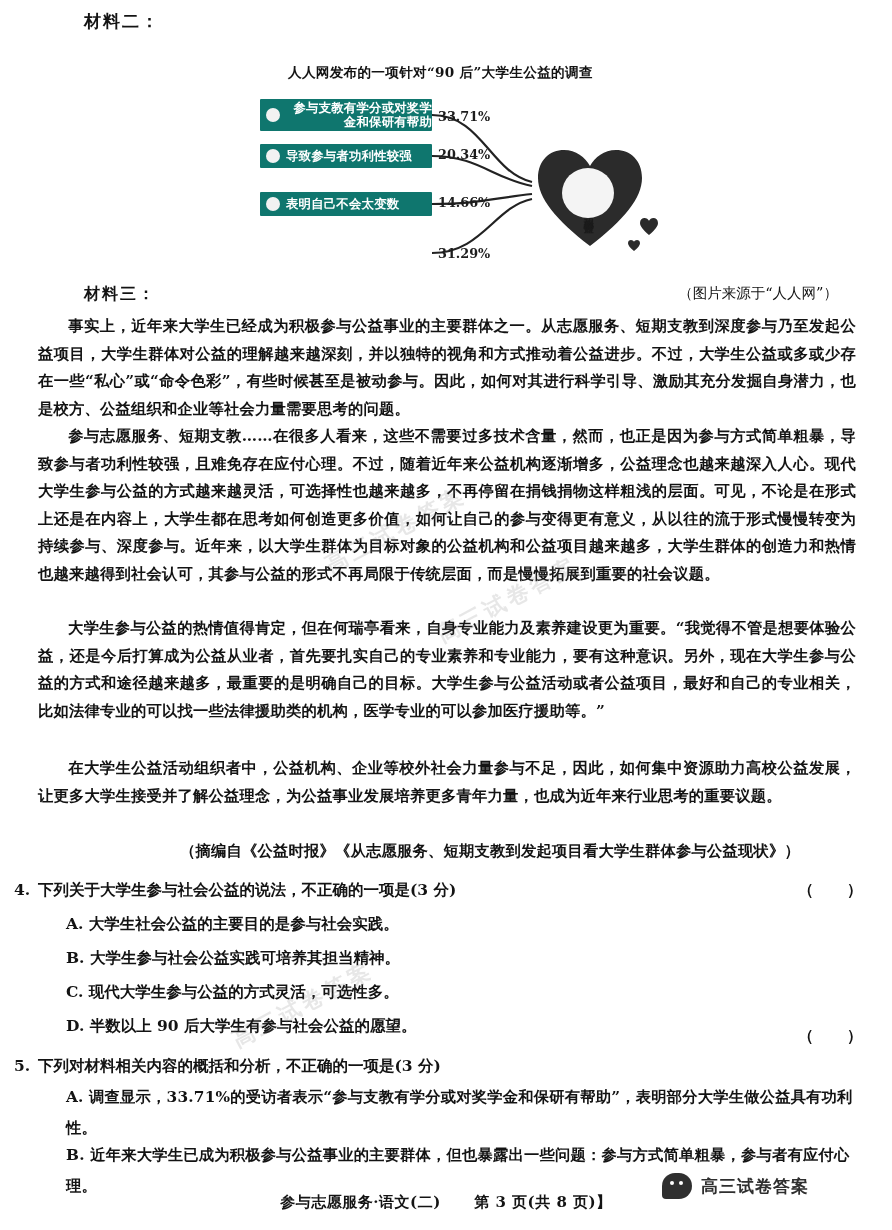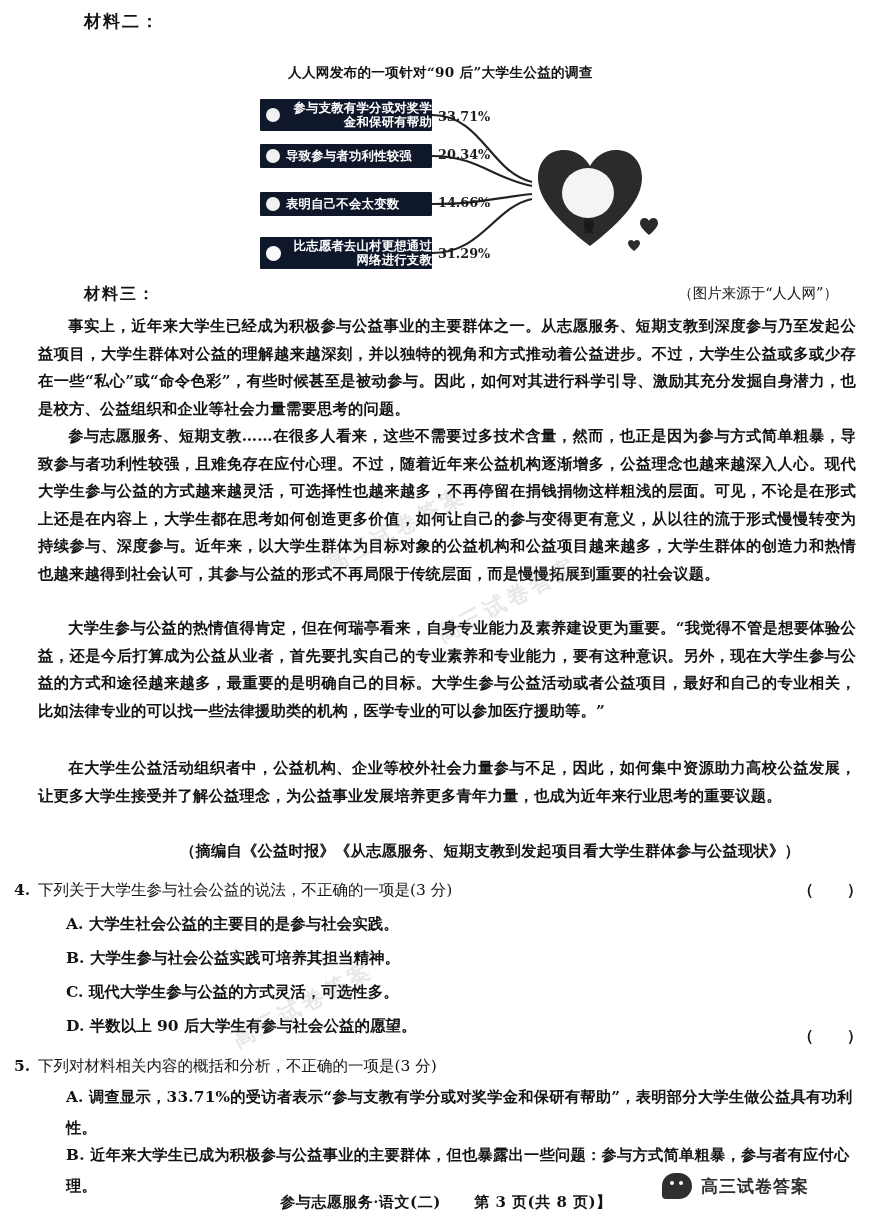--- a/index.html
+++ b/index.html
@@ -56,21 +56,21 @@
   .fig-title {
     position: absolute;
     left: 56px; top: 12px;
     font-size: 13.6px;
     font-weight: bold;
     white-space: nowrap;
     letter-spacing: 0.3px;
   }
   .bar {
     position: absolute;
-    background: #0f172a;
+    background: #0f766e;
     color: #ffffff;
     font-size: 12.4px;
     font-weight: bold;
     line-height: 1.15;
     letter-spacing: 0.2px;
     display: flex;
     align-items: center;
     padding-left: 26px;
     box-sizing: border-box;
     border-radius: 1px;
@@ -167,21 +167,21 @@
   
   .qnum {
     position: absolute;
     font-size: 15.5px;
     font-weight: bold;
     white-space: nowrap;
   }
   .qtext {
     position: absolute;
     font-size: 15.5px;
-    font-weight: normal;
+    font-weight: bold;
     white-space: nowrap;
     text-align: right;
   }
   .opt {
     position: absolute;
     font-size: 15.5px;
     font-weight: bold;
     white-space: nowrap;
   }
   .paren {
@@ -265,24 +265,20 @@
       <span class="txt2">导致参与者功利性较强</span>
     </div>
     <div class="pct" id="pct2">20.34%</div>
 
     <div class="bar b3" id="bar3">
       <span class="bullet"></span>
       <span class="txt2">表明自己不会太变数</span>
     </div>
     <div class="pct" id="pct3">14.66%</div>
 
-    <div class="bar b4" id="bar4">
-      <span class="bullet"></span>
-      <span class="txt2">比志愿者去山村更想通过网络进行支教</span>
-    </div>
     <div class="pct" id="pct4">31.29%</div>
 
     <div class="heart-wrap">
       <div class="heart"></div>
       <div class="heart-inner">
         <span class="heart-label">积极参与公益</span>
       </div>
       <div class="heart-dot" id="hd1"></div>
       <div class="heart-dot" id="hd2"></div>
     </div>

